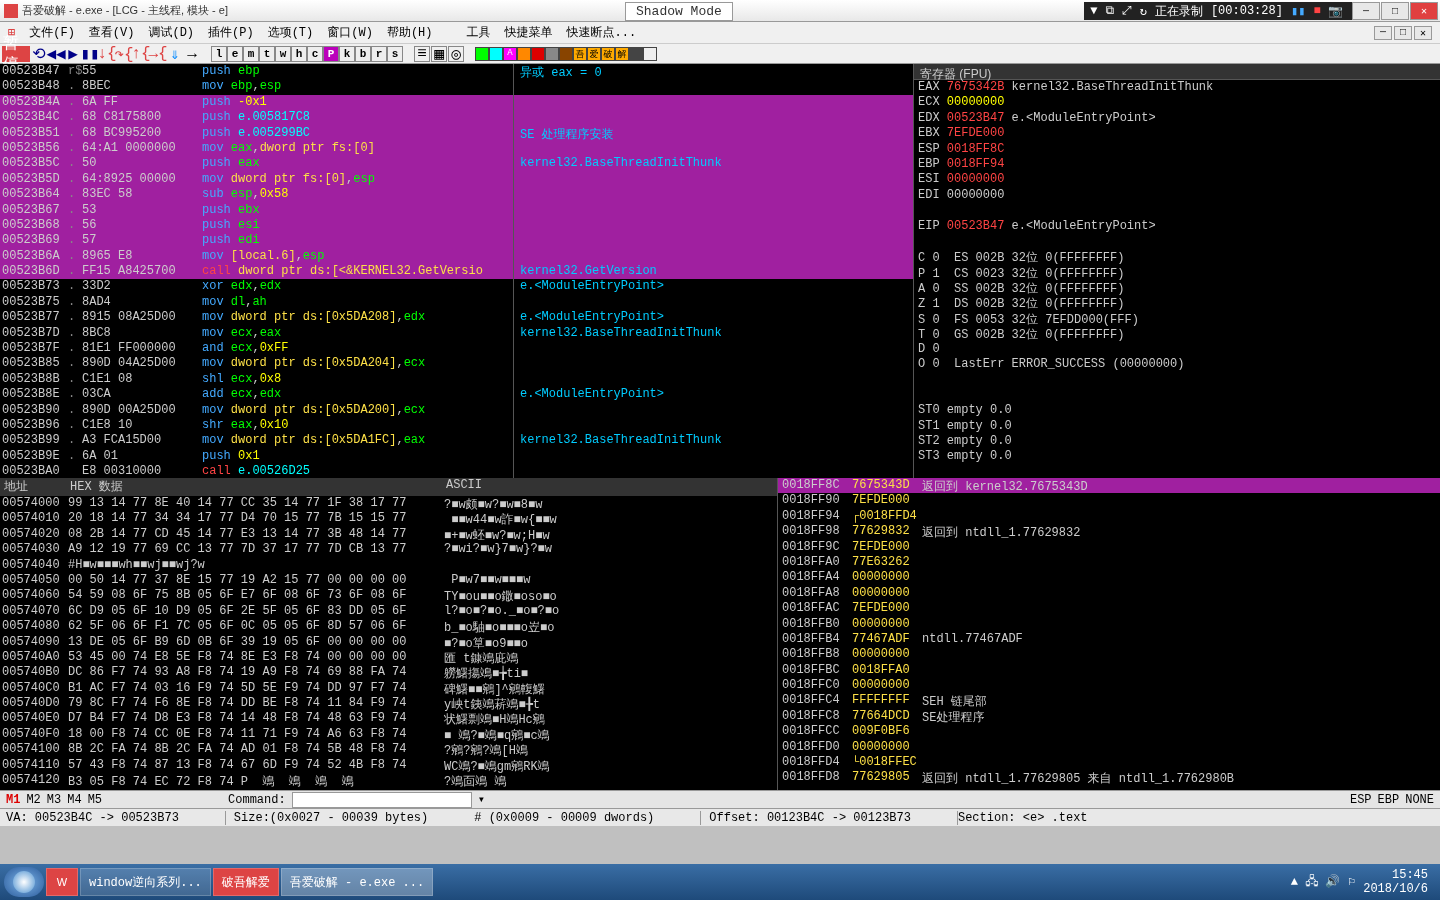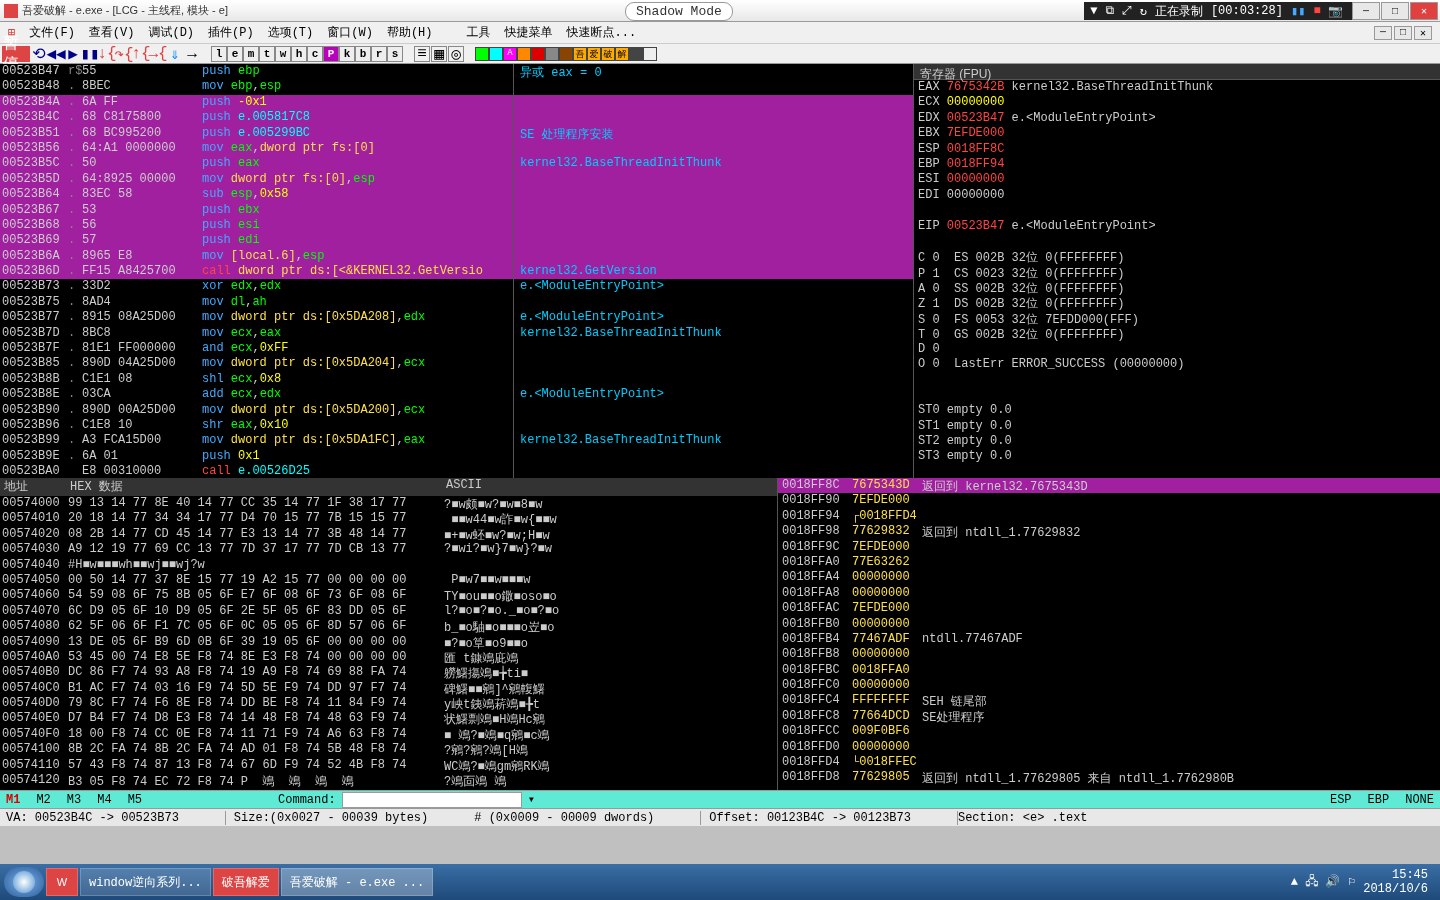--- a/index.html
+++ b/index.html
@@ -1,20 +1,20 @@
 <!DOCTYPE html>
 <html><head>
 <meta charset="utf-8">
 <style>
 *{margin:0;padding:0;box-sizing:border-box;font-family:'Consolas','Courier New',monospace;font-size:12px}
 body{background:#c0c0c0;width:1440px;height:900px;overflow:hidden;position:relative}
 .titlebar{height:22px;background:linear-gradient(#fff,#e8e8e8);display:flex;align-items:center;padding:0 4px;border-bottom:1px solid #999}
 .titlebar-icon{width:14px;height:14px;background:#d44;margin-right:4px}
 .titlebar-text{font-family:'Microsoft YaHei',sans-serif;font-size:11px;color:#333}
-.shadow-mode{position:absolute;left:625px;top:2px;background:#fff;border:1px solid #999;padding:1px 10px;font-size:13px;color:#333;border-radius:9px}
+.shadow-mode{position:absolute;left:625px;top:2px;background:#fff;border:1px solid #999;padding:1px 10px;font-size:13px;color:#333;border-radius:0}
 .rec-bar{position:absolute;right:60px;top:2px;background:#222;color:#fff;height:18px;display:flex;align-items:center;padding:0 6px;font-size:11px;gap:8px}
 .rec-bar span{display:flex;align-items:center;gap:4px}
 .win-controls{position:absolute;right:2px;top:2px;display:flex;gap:1px}
 .win-btn{width:28px;height:18px;background:#e8e8e8;border:1px solid #999;display:flex;align-items:center;justify-content:center;font-size:10px}
 .win-btn.close{background:#e04040;color:#fff}
 .menubar{height:22px;background:#f0f0f0;display:flex;align-items:center;padding:0 8px;gap:14px;border-bottom:1px solid #ccc;font-family:'Microsoft YaHei',sans-serif;font-size:12px}
 .menubar span{cursor:pointer}
 .toolbar{height:20px;background:#f0f0f0;display:flex;align-items:center;padding:0 2px;gap:1px;border-bottom:1px solid #999}
 .tbtn{width:16px;height:16px;border:1px solid transparent;display:inline-flex;align-items:center;justify-content:center;font-size:16px}
 .tbtn.pause{background:#d44;color:#fff;width:28px;font-family:'Microsoft YaHei'}
@@ -47,21 +47,21 @@
 .hex-line{display:flex;height:15.4px;white-space:pre;padding-left:2px}
 .hex-line .haddr{width:66px;color:#ccc}
 .hex-line .hbytes{width:376px;color:#ccc}
 .hex-line .hascii{color:#ccc}
 .stackpane{flex:1;background:#000;color:#ccc;overflow:hidden}
 .stack-line{display:flex;height:15.4px;white-space:pre;padding-left:4px}
 .stack-line.hl{background:#a020a0}
 .stack-line .saddr{width:70px}
 .stack-line .sval{width:70px}
 .stack-line .scomm{flex:1}
-.markerbar{height:18px;background:#5eead4;display:flex;align-items:center;padding:0 6px;gap:16px;border-top:1px solid #999;font-size:11px}
+.markerbar{height:18px;background:#e5e5e5;display:flex;align-items:center;padding:0 6px;gap:6px;border-top:1px solid #999;font-size:11px}
 .markerbar .m1{color:#d00;font-weight:bold}
 .cmdline{display:flex;align-items:center;gap:6px;margin-left:120px}
 .cmdline input{width:180px;height:16px;border:1px solid #999}
 .statusbar{height:18px;background:#e8e8e8;display:flex;align-items:center;padding:0 6px;gap:46px;border-top:1px solid #999;font-size:11px}
 .taskbar{position:absolute;bottom:0;left:0;right:0;height:36px;background:linear-gradient(#3a6ea5,#1e4a7a);display:flex;align-items:center;padding:0 4px;gap:2px}
 .start-btn{width:40px;height:30px;background:radial-gradient(#7db4e8,#2a5a9a);border-radius:15px;display:flex;align-items:center;justify-content:center}
 .start-orb{width:22px;height:22px;background:radial-gradient(#fff,#4a90d0);border-radius:50%}
 .task-item{height:28px;padding:0 8px;background:rgba(255,255,255,0.15);border:1px solid rgba(255,255,255,0.2);display:flex;align-items:center;color:#fff;font-family:'Microsoft YaHei',sans-serif;font-size:11px;gap:4px}
 .task-item.active{background:rgba(255,255,255,0.3)}
 .tray{margin-left:auto;color:#fff;display:flex;align-items:center;gap:8px;font-size:11px;padding-right:8px}

